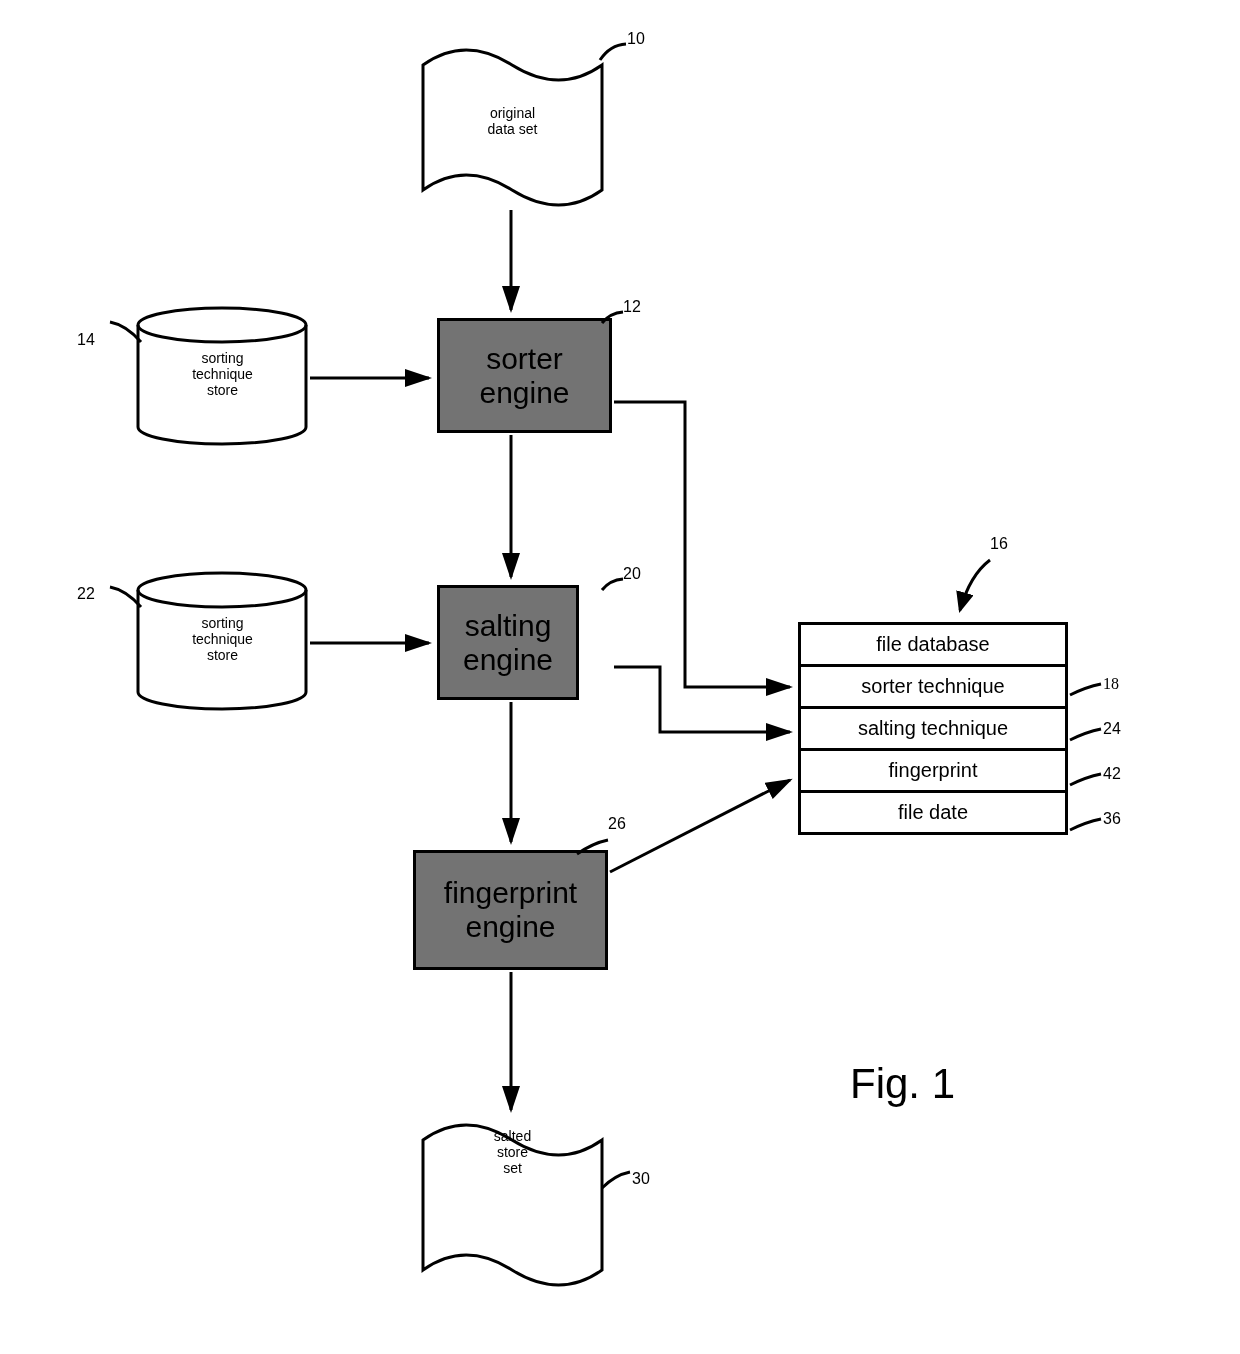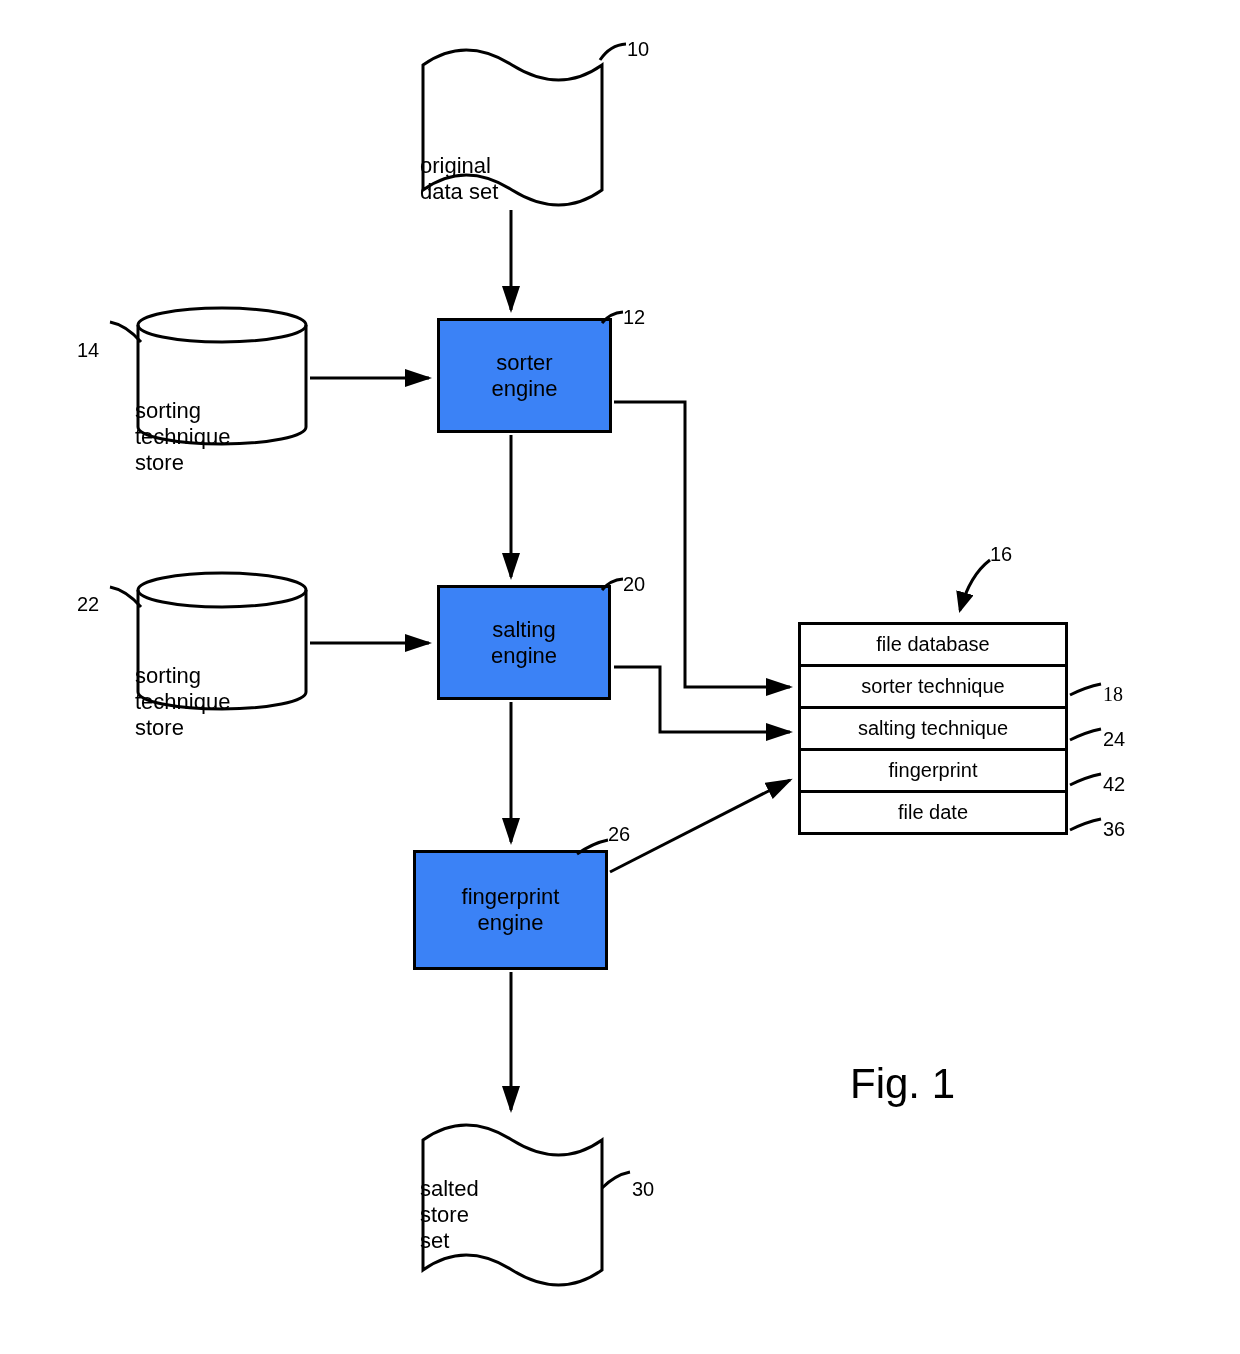--- a/index.html
+++ b/index.html
@@ -11,66 +11,64 @@
       font-family: Arial, sans-serif;
     }
     .diagram {
       position: relative;
       width: 100%;
       height: 100%;
     }
     .rect-box {
       position: absolute;
       border: 3px solid black;
-      background: #3b82f6;
+      background: #737373;
       display: flex;
       align-items: center;
       justify-content: center;
       text-align: center;
-      font-size: 22px;
+      font-size: 30px;
     }
     .db-table {
       position: absolute;
       border: 3px solid black;
     }
     .db-row {
       border-bottom: 3px solid black;
       padding: 8px;
       text-align: center;
       font-size: 20px;
     }
     .db-row:last-child {
       border-bottom: none;
     }
     .ref-num {
       position: absolute;
-      font-size: 20px;
-      margin-top: 8px;
+      font-size: 16px;
     }
     .fig-label {
       position: absolute;
       font-size: 42px;
     }
     svg.arrows {
       position: absolute;
       top: 0;
       left: 0;
       width: 1240px;
       height: 1354px;
       pointer-events: none;
     }
     .doc-svg {
       position: absolute;
     }
     .label-in-shape {
       position: absolute;
-      text-align: left;
-      font-size: 22px;
+      text-align: center;
+      font-size: 14px;
       pointer-events: none;
-      margin-top: 48px;
     }
   </style>
 </head>
 <body>
 
 <div class="diagram">
 
   <svg class="doc-svg" style="left:420px; top:40px;" width="185" height="175">
     <path d="M 3 25 Q 45 -5 92 25 Q 140 55 182 25 L 182 150 Q 140 180 92 150 Q 45 120 3 150 Z" fill="white" stroke="black" stroke-width="3"></path>
   </svg>
@@ -101,21 +99,21 @@
   <div class="label-in-shape" style="left:135px; top:350px; width:175px;">
     <span>sorting</span><br>
     <span>technique</span><br>
     <span>store</span>
   </div>
   <div class="ref-num" style="left:77px; top:331px;">14</div>
   <svg class="doc-svg" style="left:108px; top:320px;" width="35" height="25">
     <path d="M 2 2 Q 18 5 33 22" fill="none" stroke="black" stroke-width="3"></path>
   </svg>
 
-  <div class="rect-box" style="left:437px; top:585px; width:174px; height:115px;">
+  <div class="rect-box" style="left:437px; top:585px; width:142px; height:115px;">
     <div>
       <span>salting</span><br>
       <span>engine</span>
     </div>
   </div>
   <div class="ref-num" style="left:623px; top:565px;">20</div>
   <svg class="doc-svg" style="left:600px; top:577px;" width="25" height="15">
     <path d="M 2 13 Q 10 3 23 2" fill="none" stroke="black" stroke-width="3"></path>
   </svg>
 

